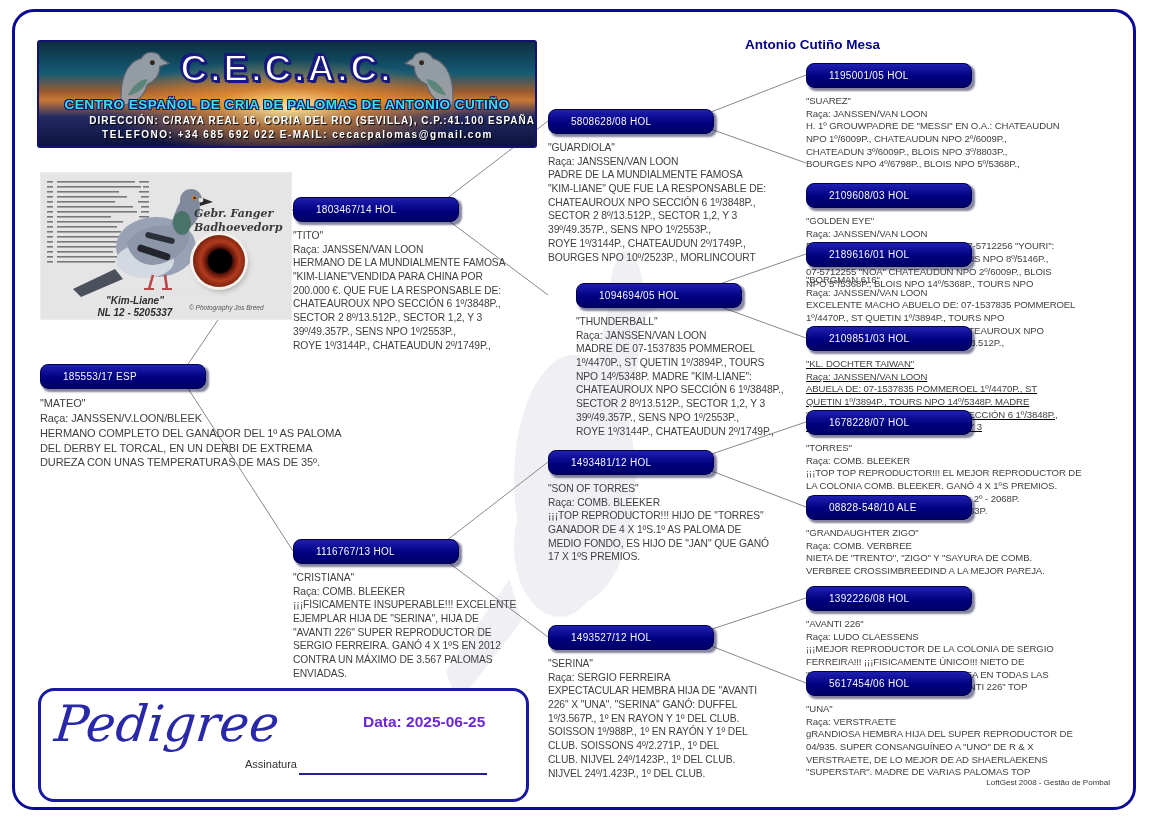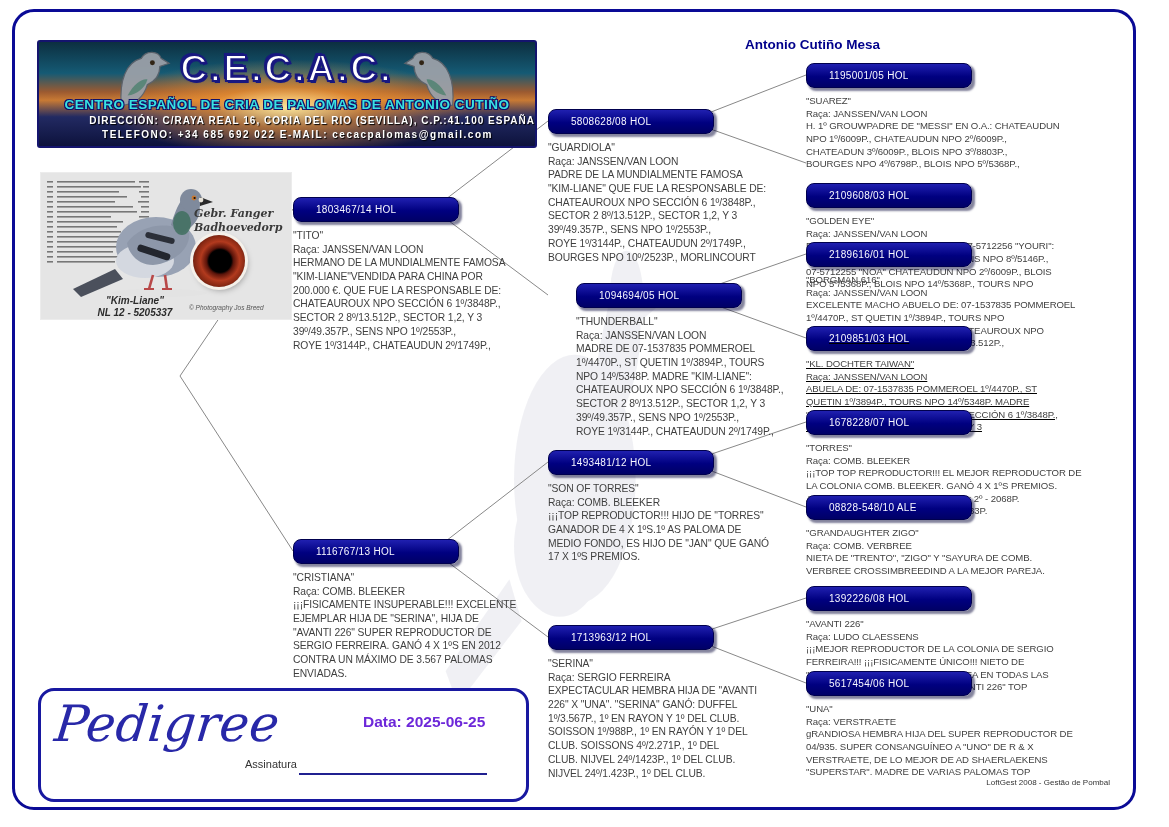--- a/index.html
+++ b/index.html
@@ -191,20 +191,28 @@
     <div class="breeder" style="white-space:pre-line;">Gebr. Fanger
 Badhoevedorp</div>
     <div class="eye-photo"></div>
     <div class="photo-caption">
       <div>"Kim-Liane"</div>
       <div>NL 12 - 5205337</div>
     </div>
     <div class="photo-credit">© Photography Jos Breed</div>
   </div>
 
+  <div class="node" style="left:40px;top:364px;">
+    <div class="ribbon">185553/17 ESP</div>
+    <div class="node-text col-left" style="width:430px;">"MATEO"
+Raça: JANSSEN/V.LOON/BLEEK
+HERMANO COMPLETO DEL GANADOR DEL  1º AS PALOMA
+DEL DERBY EL TORCAL, EN UN DERBI DE EXTREMA
+DUREZA CON UNAS TEMPERATURAS DE MAS DE 35º.</div>
+  </div>
 
   <div class="node" style="left:293px;top:197px;">
     <div class="ribbon">1803467/14 HOL</div>
     <div class="node-text col-mid" style="width:252px;">"TITO"
 Raça: JANSSEN/VAN LOON
 HERMANO DE LA MUNDIALMENTE FAMOSA
 "KIM-LIANE"VENDIDA PARA CHINA POR
 200.000 €.  QUE FUE LA RESPONSABLE DE:
 CHATEAUROUX NPO SECCIÓN 6 1º/3848P.,
 SECTOR 2 8º/13.512P.,  SECTOR 1,2, Y 3
@@ -250,21 +258,21 @@
   <div class="node" style="left:548px;top:450px;">
     <div class="ribbon">1493481/12 HOL</div>
     <div class="node-text col-mid" style="width:250px;">"SON OF TORRES"
 Raça: COMB. BLEEKER
 ¡¡¡TOP REPRODUCTOR!!!  HIJO DE "TORRES"
 GANADOR DE 4 X 1ºS.1º AS PALOMA DE
 MEDIO FONDO, ES HIJO DE "JAN" QUE GANÓ
 17 X 1ºS PREMIOS.</div>
   </div>
   <div class="node" style="left:548px;top:625px;">
-    <div class="ribbon">1713963/12 HOL</div>
+    <div class="ribbon">1493527/12 HOL</div>
     <div class="node-text col-mid" style="width:250px;">"SERINA"
 Raça: SERGIO FERREIRA
 EXPECTACULAR HEMBRA HIJA DE "AVANTI
 226" X "UNA". "SERINA" GANÓ: DUFFEL
 1º/3.567P., 1º EN RAYON Y 1º DEL CLUB.
 SOISSON 1º/988P., 1º EN RAYÓN Y 1º DEL
 CLUB.   SOISSONS 4º/2.271P., 1º DEL
 CLUB.   NIJVEL 24º/1423P., 1º DEL CLUB.
 NIJVEL 24º/1.423P., 1º DEL CLUB.</div>
   </div>

